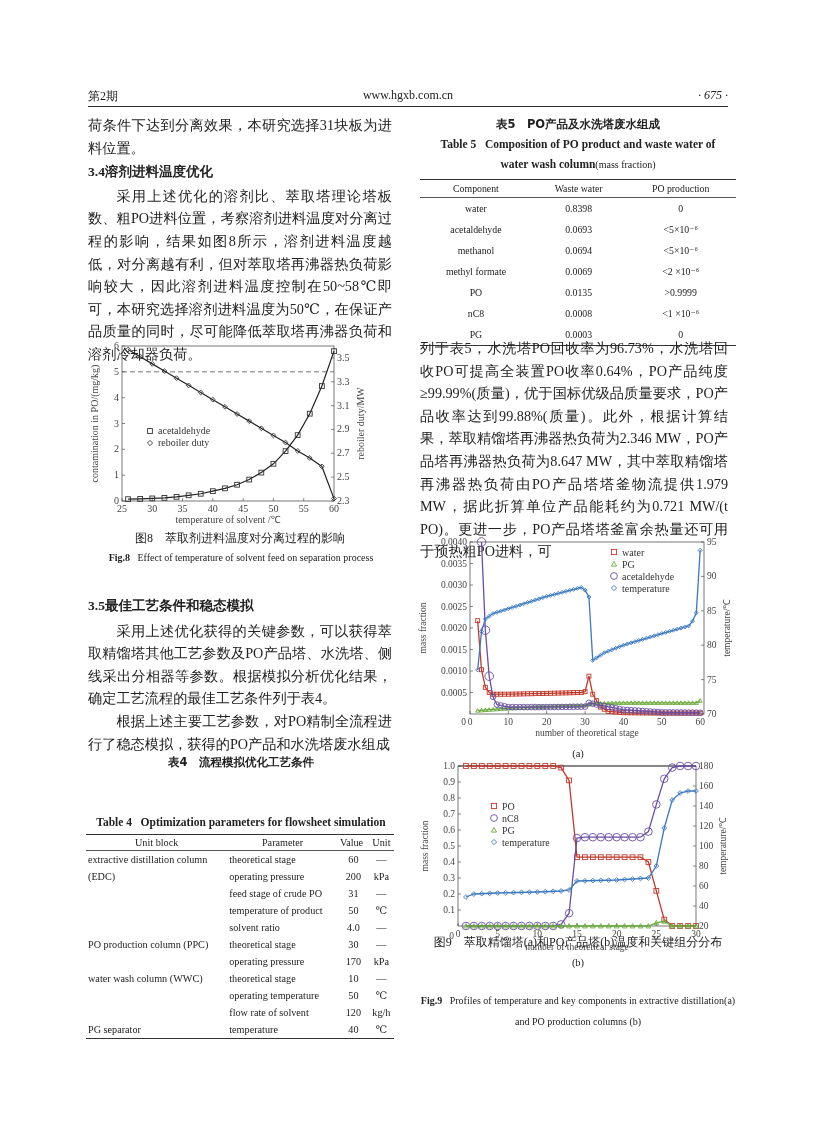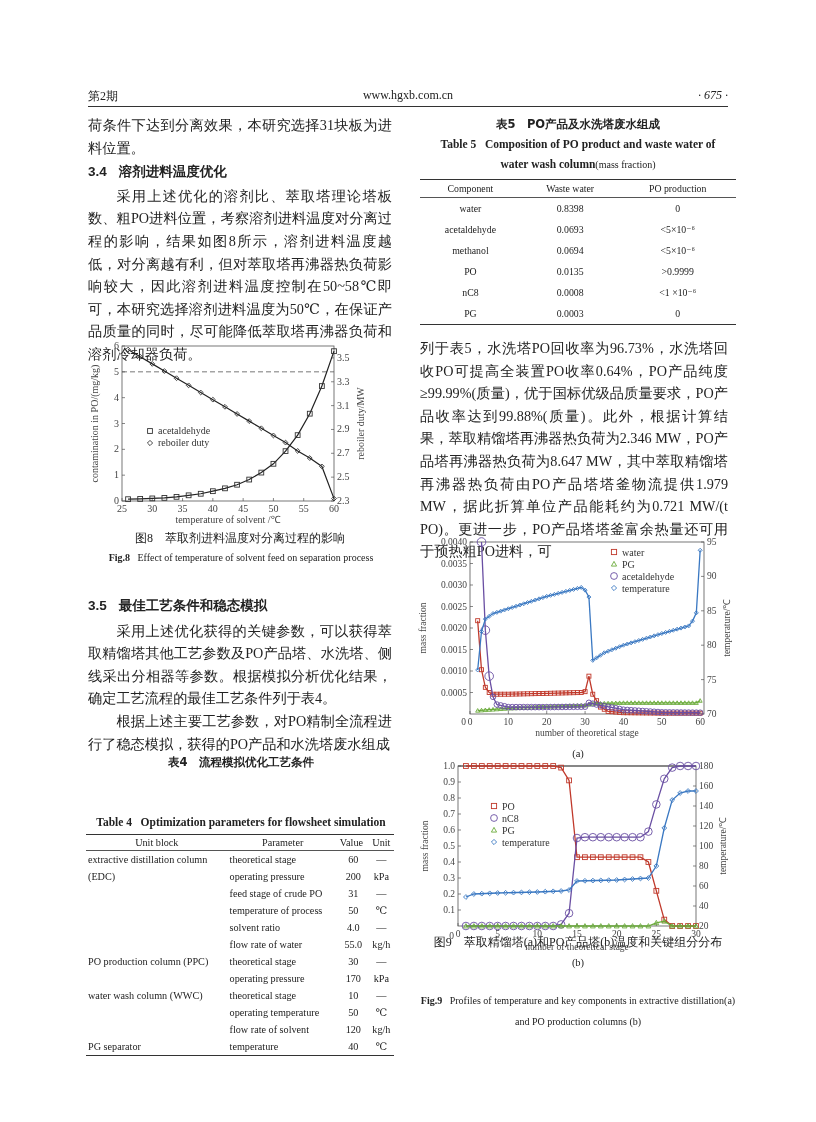--- a/index.html
+++ b/index.html
@@ -7,21 +7,21 @@
          font-family:"Liberation Serif","DejaVu Serif",serif; color:#222; }
   .abs { position:absolute; }
   .hdr { top:88px; left:88px; width:640px; height:18px; border-bottom:1.3px solid #333; font-size:12px; }
   .hdr .l { position:absolute; left:0; top:0; }
   .hdr .c { position:absolute; left:0; width:100%; text-align:center; top:0; }
   .hdr .r { position:absolute; right:0; top:0; font-style:italic; }
   .col { font-size:14.2px; line-height:22.6px; text-align:justify; }
   .col p { margin:0; }
   .ind { text-indent:2em; }
   .h3 { font-weight:bold; font-family:"DejaVu Sans","Liberation Sans",sans-serif; font-size:13.5px; }
-  .h3 .num { font-family:Liberation Sans, sans-serif; margin-right:12px; }
+  .h3 .num { font-family:Liberation Serif, serif; }
   .cap-cn { text-align:center; font-size:12px; }
   .cap-en { text-align:center; font-size:10px; line-height:21px; }
   .cap-en b, .tb-t b { font-weight:bold; }
   table { border-collapse:collapse; }
   .t4 { font-size:10.2px; width:308px; }
   .t4 th { font-weight:normal; padding:2px 2px; border-bottom:1px solid #555; text-align:left; }
   .t4 td { padding:0 2px; height:17px; vertical-align:middle; }
   .t5 { font-size:9.8px; width:316px; }
   .t5 th { font-weight:normal; padding:3px 2px; border-bottom:1px solid #555; text-align:center; }
   .t5 td { text-align:center; height:19px; }
@@ -181,35 +181,29 @@
           <td style="text-align: center;">kPa</td>
         </tr>
         <tr>
           <td style="text-align: left;"></td>
           <td style="text-align: left; margin-left: 45px;">feed stage of crude PO</td>
           <td style="text-align: center;">31</td>
           <td style="text-align: center;">—</td>
         </tr>
         <tr>
           <td style="text-align: left;"></td>
-          <td style="text-align: left;">temperature of process</td>
+          <td style="text-align: left;">temperature of product</td>
           <td style="text-align: center;">50</td>
           <td style="text-align: center;">℃</td>
         </tr>
         <tr>
           <td style="text-align: left;"></td>
           <td style="text-align: left;">solvent ratio</td>
           <td style="text-align: center;">4.0</td>
           <td style="text-align: center;">—</td>
-        </tr>
-        <tr>
-          <td style="text-align: left;"></td>
-          <td style="text-align: left;">flow rate of water</td>
-          <td style="text-align: center;">55.0</td>
-          <td style="text-align: center;">kg/h</td>
         </tr>
         <tr>
           <td style="text-align: left;">PO production column (PPC)</td>
           <td style="text-align: left;">theoretical stage</td>
           <td style="text-align: center;">30</td>
           <td style="text-align: center;">—</td>
         </tr>
         <tr>
           <td style="text-align: left;"></td>
           <td style="text-align: left;">operating pressure</td>
@@ -265,20 +259,25 @@
         </tr>
         <tr>
           <td style="text-align: center;">acetaldehyde</td>
           <td style="text-align: center;">0.0693</td>
           <td style="text-align: center;">&lt;5×10⁻⁶</td>
         </tr>
         <tr>
           <td style="text-align: center;">methanol</td>
           <td style="text-align: center;">0.0694</td>
           <td style="text-align: center;">&lt;5×10⁻⁶</td>
+        </tr>
+        <tr>
+          <td style="text-align: center;">methyl formate</td>
+          <td style="text-align: center;">0.0069</td>
+          <td style="text-align: center;">&lt;2 ×10⁻⁶</td>
         </tr>
         <tr>
           <td style="text-align: center;">PO</td>
           <td style="text-align: center;">0.0135</td>
           <td style="text-align: center;">&gt;0.9999</td>
         </tr>
         <tr>
           <td style="text-align: center;">nC8</td>
           <td style="text-align: center;">0.0008</td>
           <td style="text-align: center;">&lt;1 ×10⁻⁶</td>

